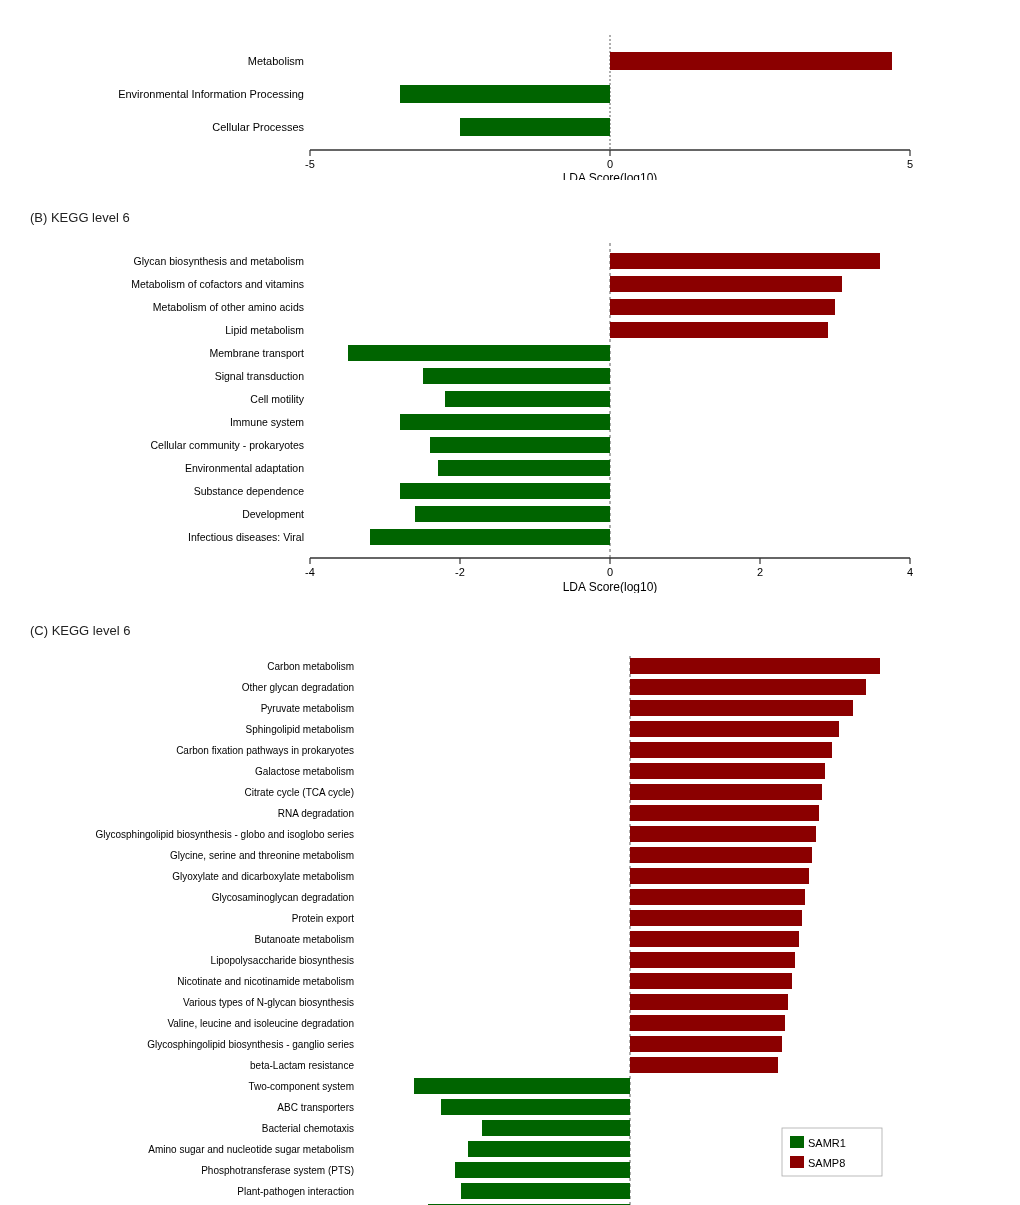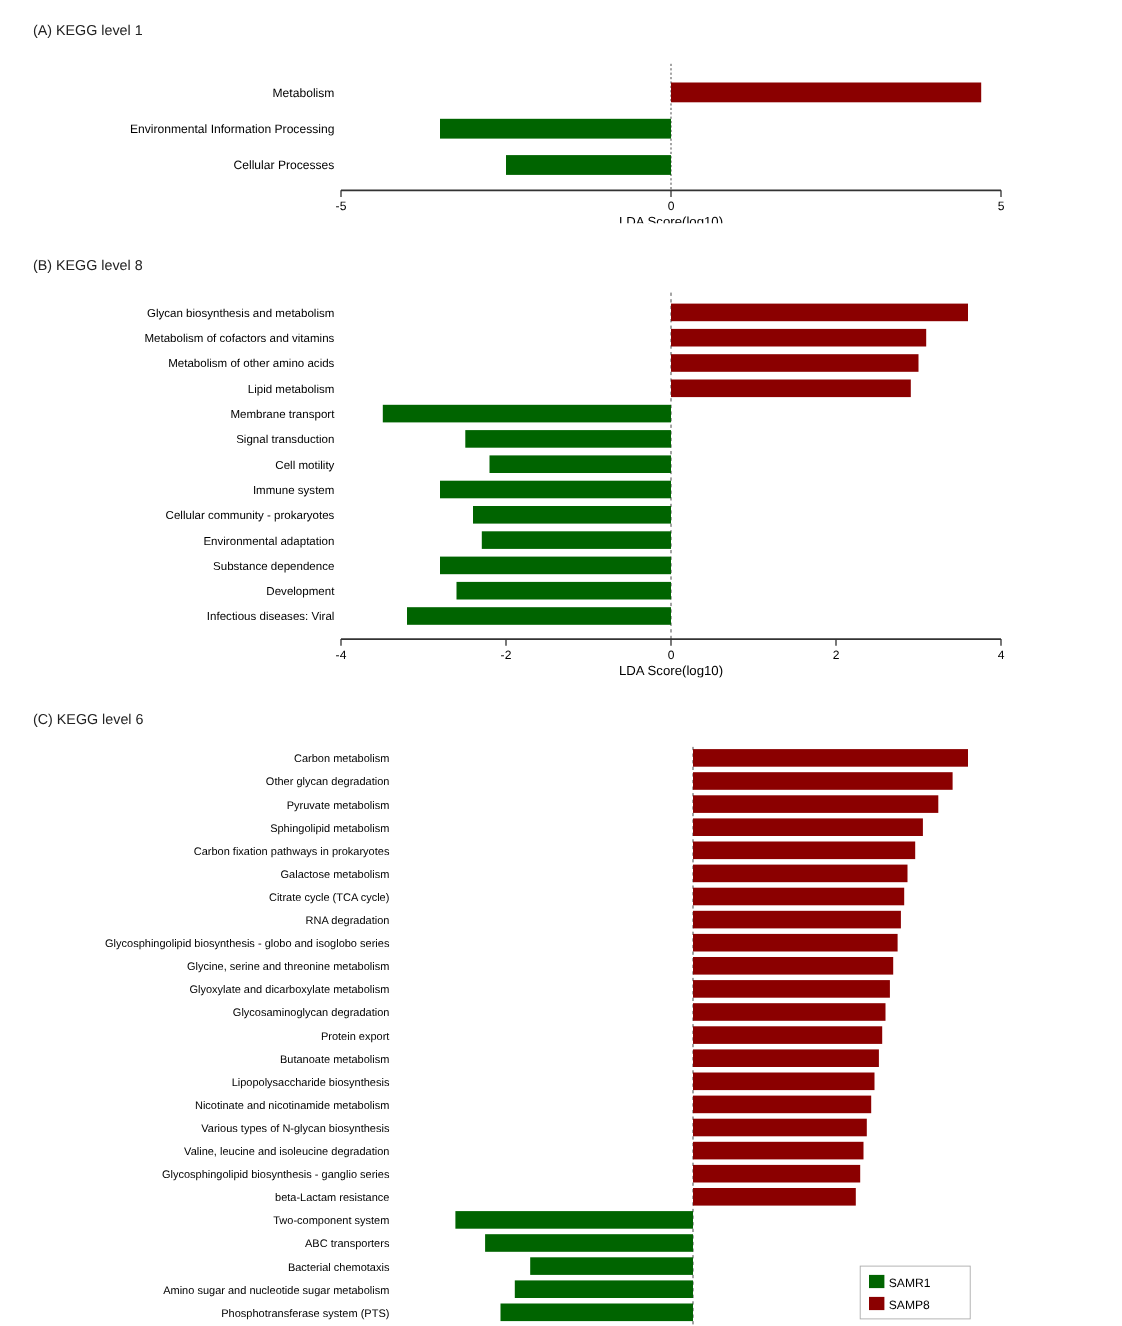--- a/index.html
+++ b/index.html
@@ -24,21 +24,20 @@
     .chart-container {
       display: flex;
       flex-direction: column;
       align-items: center;
     }
   </style>
 </head>
 <body>
 
 <div class="chart-section">
-  <div class="section-title">(A) KEGG level 1</div>
   <div class="chart-container">
     <svg width="920" height="160">
 
       <defs></defs>
 
       <line x1="260" y1="130" x2="860" y2="130" stroke="#333" stroke-width="1.5"></line>
 
       <line x1="560" y1="15" x2="560" y2="130" stroke="#333" stroke-width="0.8" stroke-dasharray="2,2"></line>
 
       <line x1="260" y1="130" x2="260" y2="136" stroke="#333" stroke-width="1.2"></line>
@@ -58,21 +57,21 @@
 
       <text x="254" y="111" text-anchor="end" font-size="11">Cellular Processes</text>
       <rect x="410" y="98" width="150" height="18" fill="#006400"></rect>
 
       <text x="560" y="162" text-anchor="middle" font-size="12">LDA Score(log10)</text>
     </svg>
   </div>
 </div>
 
 <div class="chart-section">
-  <div class="section-title">(B) KEGG level 8</div>
+  <div class="section-title">(B) KEGG level 6</div>
   <div class="chart-container">
     <svg width="920" height="360">
 
       <line x1="260" y1="325" x2="860" y2="325" stroke="#333" stroke-width="1.5"></line>
 
       <line x1="260" y1="325" x2="260" y2="331" stroke="#333" stroke-width="1.2"></line>
       <text x="260" y="343" text-anchor="middle" font-size="11">-4</text>
 
       <line x1="410" y1="325" x2="410" y2="331" stroke="#333" stroke-width="1.2"></line>
       <text x="410" y="343" text-anchor="middle" font-size="11">-2</text>

